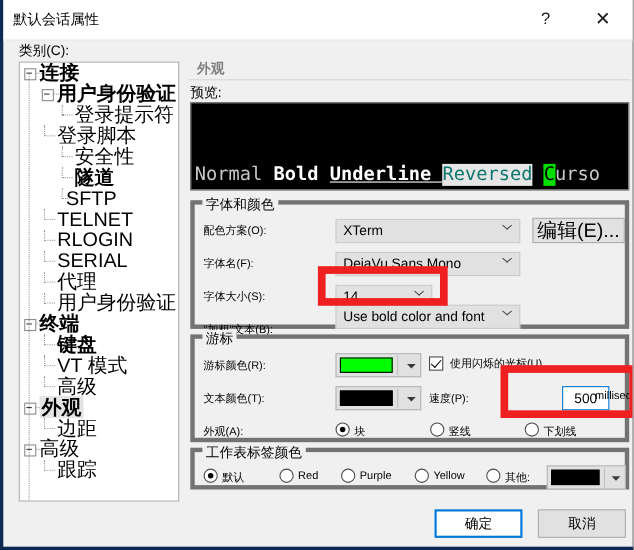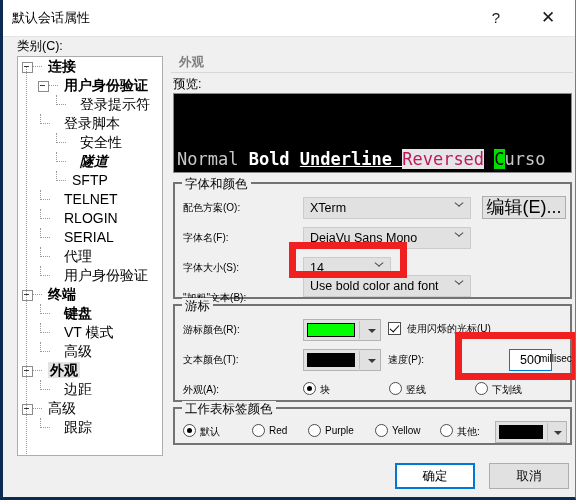--- a/index.html
+++ b/index.html
@@ -60,23 +60,23 @@
     background: #ffffff;
     border: 1px solid #adadad;
     overflow: hidden;
     box-sizing: border-box;
   }
   .tnode {
     position: relative;
     height: 19px;
     line-height: 19px;
     white-space: nowrap;
-    font-size: 14px;
+    font-size: 18px;
     color: #000;
-    padding-left: 12px;
+    padding-left: 0;
   }
   .tnode .lbl { position: relative; }
   .tnode.bold .lbl { font-weight: bold; }
   .tnode.sel .lbl {
     background: #e4e4e4;
     padding: 0 2px;
   }
   .expander {
     position: absolute;
     width: 9px; height: 9px;
@@ -136,27 +136,27 @@
     font-family: "DejaVu Sans Mono", monospace;
     font-size: 17px;
     line-height: 26px;
     white-space: pre;
     padding-left: 3px;
   }
   #preview .row { height: 26px; }
   #preview .seg { display: inline; }
   .u { text-decoration: underline; }
   .bold { font-weight: bold; }
-  .rev { background: #e6e6e6; color: #be185d; }
+  .rev { background: #e6e6e6; color: #0f766e; }
   .curs { background: #00e000; color: #000; }
 
   
   .group {
     position: absolute;
-    border: 2px solid #737373;
+    border: 4px solid #737373;
     box-sizing: border-box;
   }
   .group > .gtitle {
     position: absolute;
     top: -8px; left: 7px;
     background: #f0f0f0;
     padding: 0 3px;
     font-size: 12.5px;
   }
   #grp-font { left: 2px; top: 130px; width: 399px; height: 117px; }
@@ -322,21 +322,21 @@
   </div>
 
   <div id="category-label">类别(C):</div>
 
   <div id="tree-panel">
       <div class="tnode bold"><span class="expander" style="left: 4px;"></span><span class="dash" style="left: 15px;"></span><span class="lbl" style="margin-left: 18px;">连接</span></div>
       <div class="tnode bold"><span class="expander" style="left: 20px;"></span><span class="dash" style="left: 31px;"></span><span class="lbl" style="margin-left: 34px;">用户身份验证</span></div>
       <div class="tnode"><span class="dash" style="left: 38px; width: 10px;"></span><span class="vline" style="left: 38px; top: 0px; height: 10px;"></span><span class="lbl" style="margin-left: 50px;">登录提示符</span></div>
       <div class="tnode"><span class="dash" style="left: 22px; width: 10px;"></span><span class="vline" style="left: 22px; top: 0px; height: 10px;"></span><span class="lbl" style="margin-left: 34px;">登录脚本</span></div>
       <div class="tnode"><span class="dash" style="left: 38px; width: 10px;"></span><span class="vline" style="left: 38px; top: 0px; height: 10px;"></span><span class="lbl" style="margin-left: 50px;">安全性</span></div>
-      <div class="tnode bold"><span class="dash" style="left: 38px; width: 10px;"></span><span class="vline" style="left: 38px; top: 0px; height: 10px;"></span><span class="lbl" style="margin-left: 50px; font-style: italic;">隧道</span></div>
+      <div class="tnode bold"><span class="dash" style="left: 38px; width: 10px;"></span><span class="vline" style="left: 38px; top: 0px; height: 10px;"></span><span class="lbl" style="margin-left: 50px;">隧道</span></div>
       <div class="tnode"><span class="dash" style="left: 38px; width: 10px;"></span><span class="vline" style="left: 38px; top: 0px; height: 10px;"></span><span class="lbl" style="margin-left: 42px;">SFTP</span></div>
       <div class="tnode"><span class="dash" style="left: 22px; width: 10px;"></span><span class="vline" style="left: 22px; top: 0px; height: 10px;"></span><span class="lbl" style="margin-left: 34px;">TELNET</span></div>
       <div class="tnode"><span class="dash" style="left: 22px; width: 10px;"></span><span class="vline" style="left: 22px; top: 0px; height: 10px;"></span><span class="lbl" style="margin-left: 34px;">RLOGIN</span></div>
       <div class="tnode"><span class="dash" style="left: 22px; width: 10px;"></span><span class="vline" style="left: 22px; top: 0px; height: 10px;"></span><span class="lbl" style="margin-left: 34px;">SERIAL</span></div>
       <div class="tnode"><span class="dash" style="left: 22px; width: 10px;"></span><span class="vline" style="left: 22px; top: 0px; height: 10px;"></span><span class="lbl" style="margin-left: 34px;">代理</span></div>
       <div class="tnode"><span class="dash" style="left: 22px; width: 10px;"></span><span class="vline" style="left: 22px; top: 0px; height: 10px;"></span><span class="lbl" style="margin-left: 34px;">用户身份验证</span></div>
       <div class="tnode bold"><span class="expander" style="left: 4px;"></span><span class="dash" style="left: 15px;"></span><span class="lbl" style="margin-left: 18px;">终端</span></div>
       <div class="tnode bold"><span class="dash" style="left: 22px; width: 10px;"></span><span class="vline" style="left: 22px; top: 0px; height: 10px;"></span><span class="lbl" style="margin-left: 34px;">键盘</span></div>
       <div class="tnode"><span class="dash" style="left: 22px; width: 10px;"></span><span class="vline" style="left: 22px; top: 0px; height: 10px;"></span><span class="lbl" style="margin-left: 34px;">VT 模式</span></div>
       <div class="tnode"><span class="dash" style="left: 22px; width: 10px;"></span><span class="vline" style="left: 22px; top: 0px; height: 10px;"></span><span class="lbl" style="margin-left: 34px;">高级</span></div>

